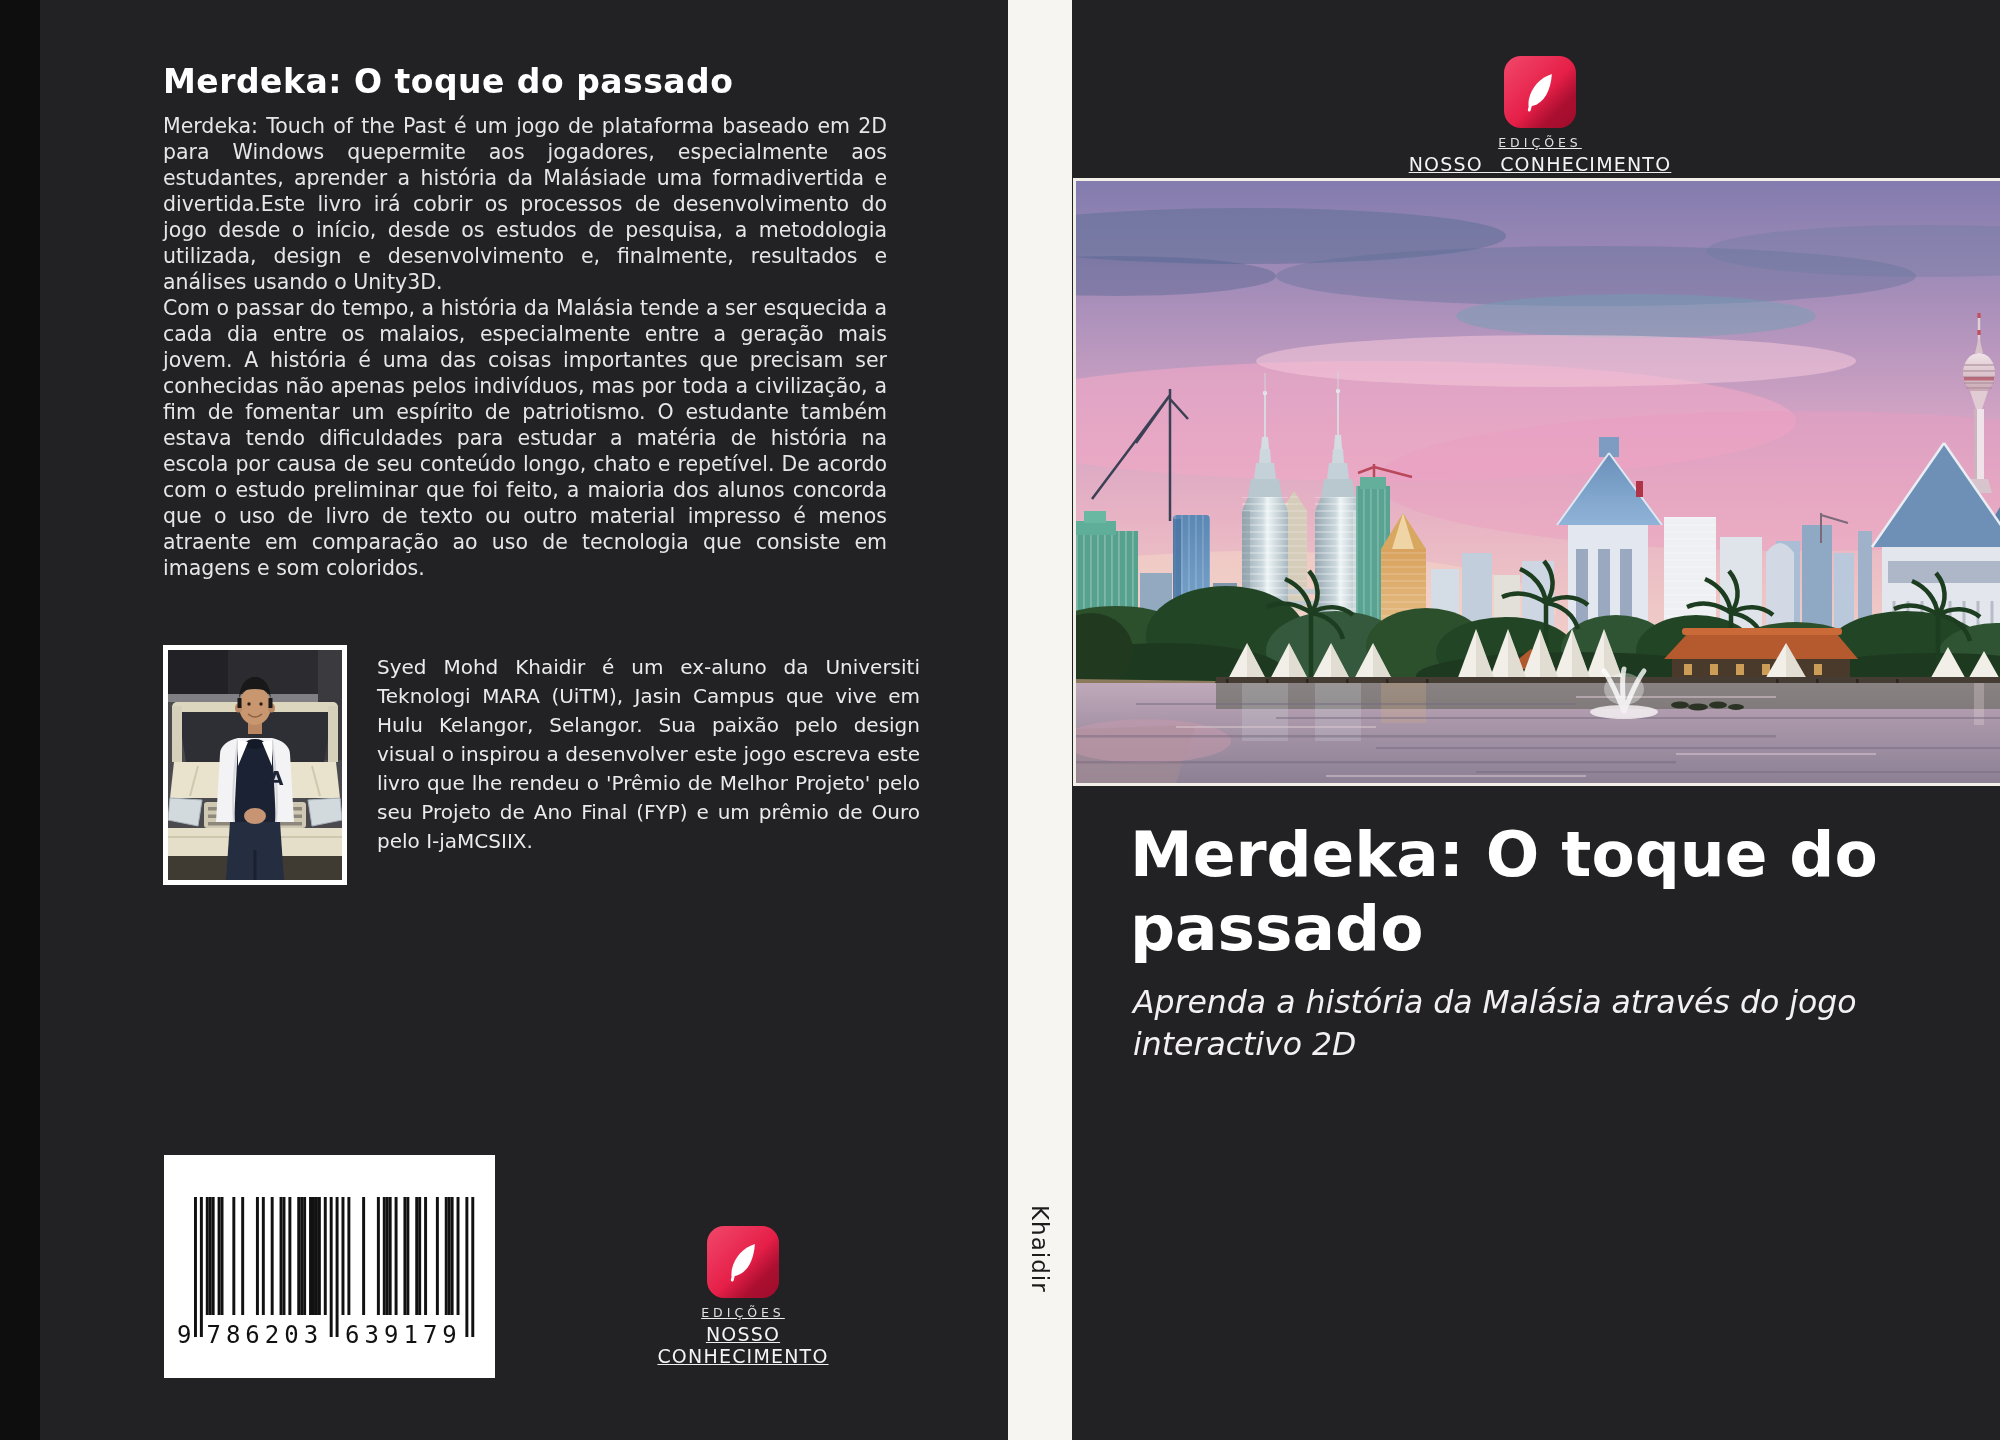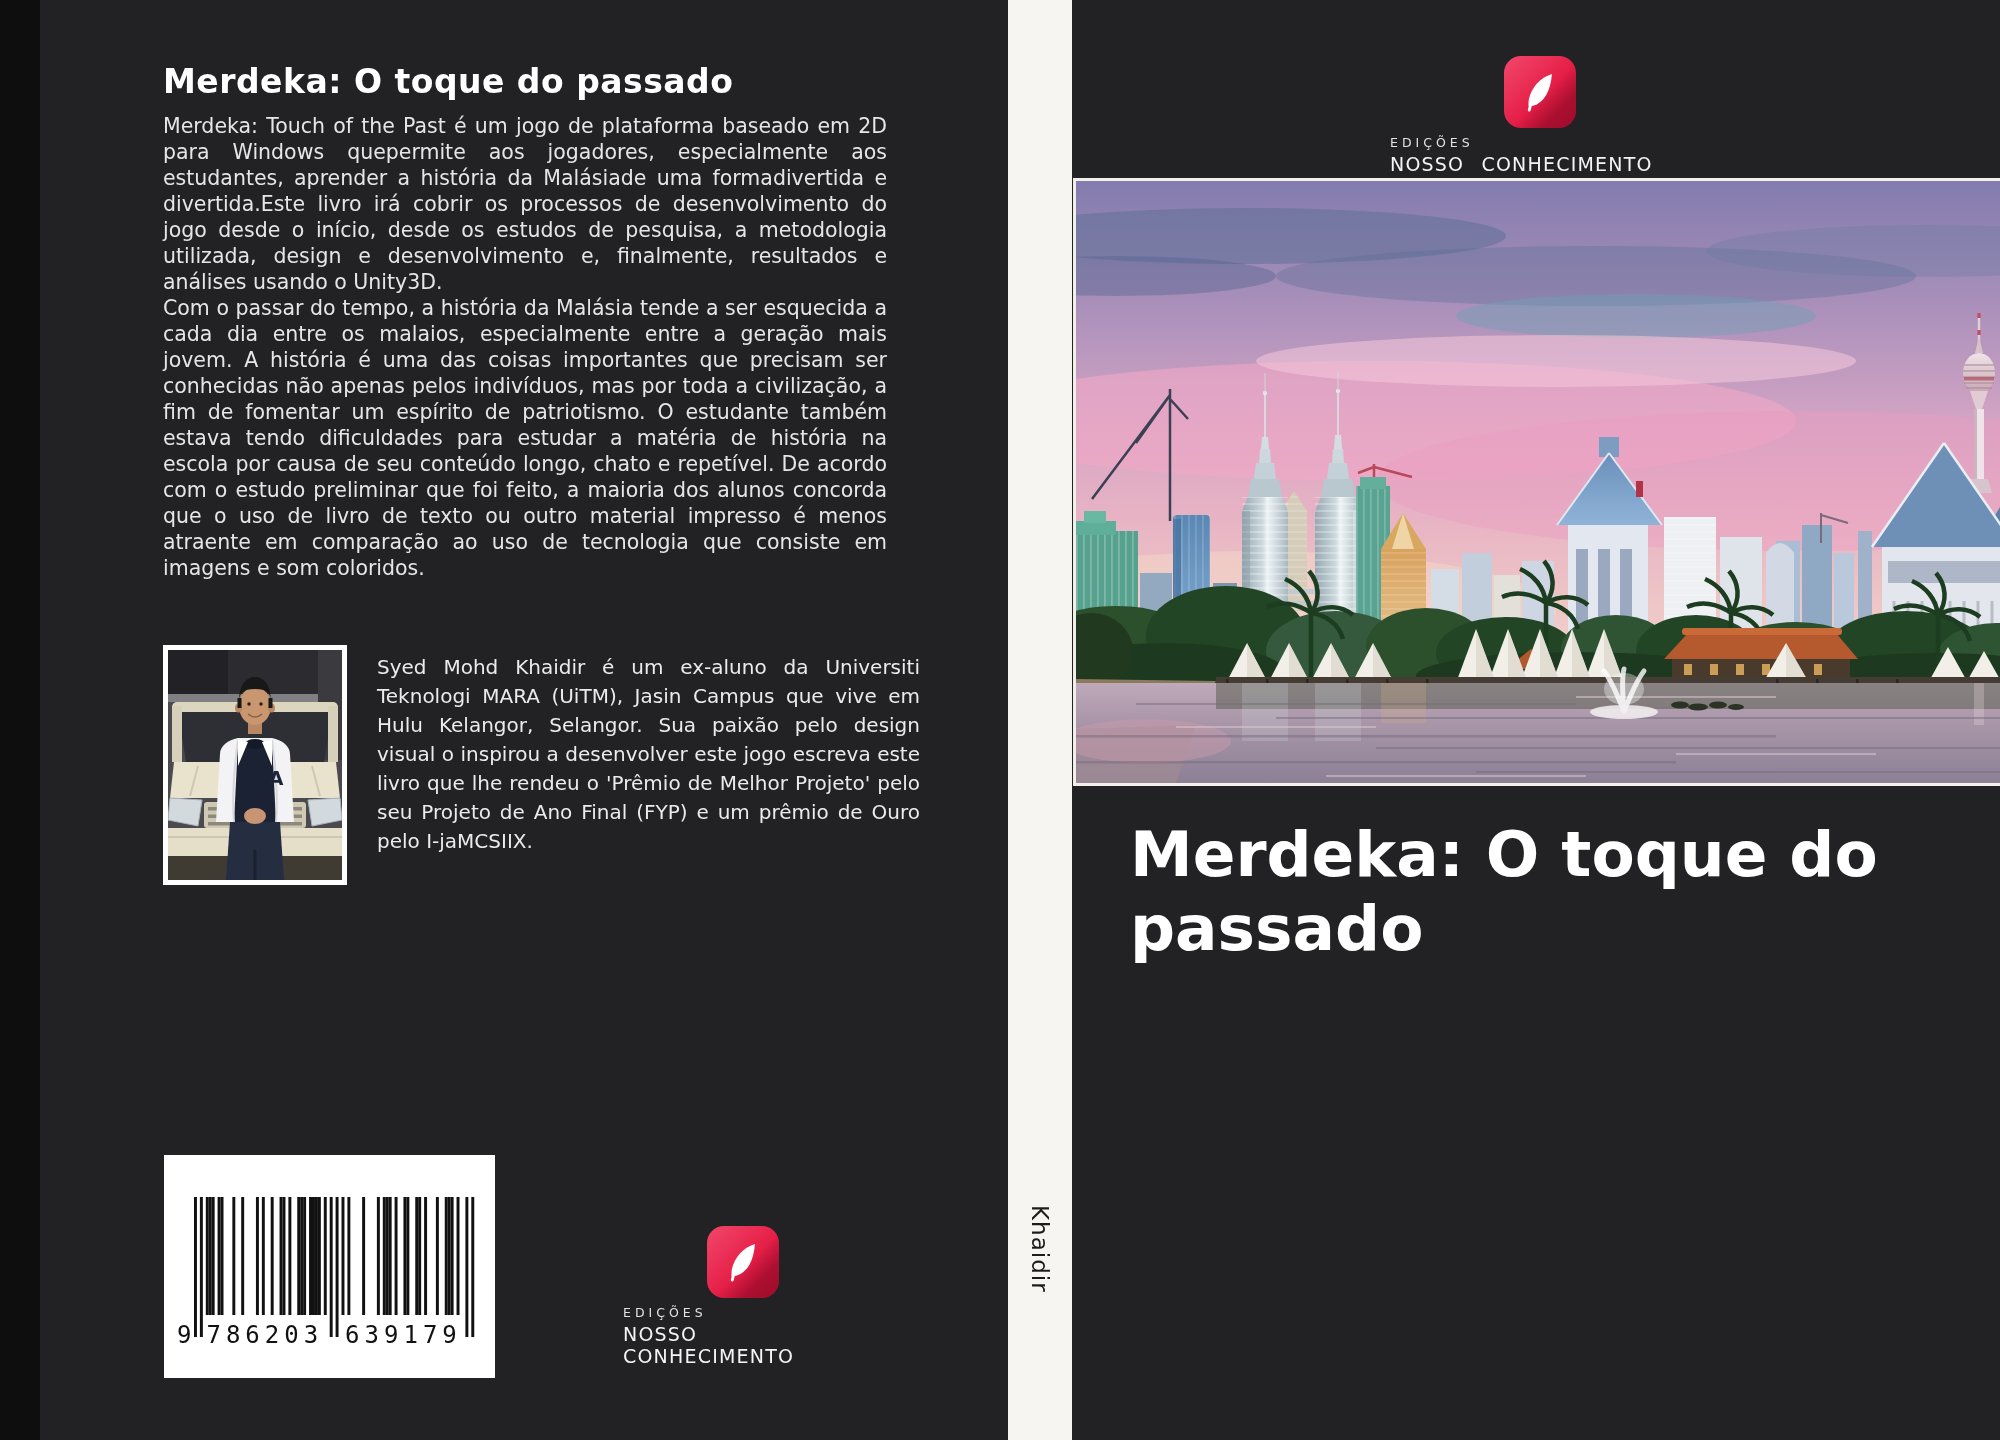--- a/index.html
+++ b/index.html
@@ -14,21 +14,21 @@
   .bc-body { position:absolute; left:123px; top:113px; width:724px; font-size:20.5px; line-height:26px; color:#e6e6e6; text-align:justify; }
   .bc-body p { margin:0; }
   .author-row { position:absolute; left:123px; top:645px; width:757px; display:flex; gap:30px; }
   .author-photo { width:184px; height:240px; border:5px solid #ffffff; background:#4a4a4e; flex:0 0 auto; }
   .author-photo svg { display:block; width:100%; height:100%; }
   .author-bio { flex:1; padding-top:8px; font-size:20px; line-height:29px; color:#ebebeb; text-align:justify; }
   
   .barcode-box { position:absolute; left:124px; top:1155px; width:331px; height:223px; background:#ffffff; }
   .barcode-box svg { position:absolute; left:12px; top:36px; }
   
-  .pub-block { text-align:left; color:#eeeeee; }
+  .pub-block { text-align:center; color:#eeeeee;text-decoration:underline; }
   .pub-logo { position:relative; width:72px; height:72px; margin:0 auto; border-radius:17px;
     background:linear-gradient(135deg,#f2486b 0%, #e51e47 55%, #c41238 100%); }
   .pub-logo::after { content:""; position:absolute; inset:0; border-radius:17px;
     background:linear-gradient(315deg, rgba(100,0,22,.38) 0 24%, rgba(100,0,22,0) 46%); }
   .pub-logo svg { position:absolute; left:50%; top:50%; width:46px; height:46px; transform:translate(-50%,-50%); z-index:2; }
   .pub-tagline { margin-top:7px; font-size:12.5px; letter-spacing:4px; color:#e2e2e2; }
   .pub-name { margin-top:3px; font-size:19px; letter-spacing:1.2px; word-spacing:10px; color:#f4f4f4; }
   .publisher-back { position:absolute; left:583px; top:1226px; width:240px; }
   
   .spine { position:absolute; left:968px; top:0; width:64px; height:1440px; background:#f7f5f2; }
@@ -490,15 +490,16 @@
           <g>
             <ellipse cx="548" cy="508" rx="20" ry="16" fill="#ffffff" opacity=".35"></ellipse>
             <path d="M548,530 C540,512 536,500 528,490 M548,530 C546,508 546,496 548,488 M548,530 C556,512 560,500 568,490" stroke="#ffffff" stroke-width="5" stroke-linecap="round" fill="none" opacity=".8"></path>
             <ellipse cx="548" cy="531" rx="34" ry="7" fill="#f4f0f2" opacity=".85"></ellipse>
           </g>
         </g>
       </svg>
     </div>
 
     <h2 class="front-title">Merdeka: O toque do passado</h2>
+    <p class="front-subtitle">Aprenda a história da Malásia através do jogo interactivo 2D</p>
 
   </section>
 </div>
 
 </body></html>

